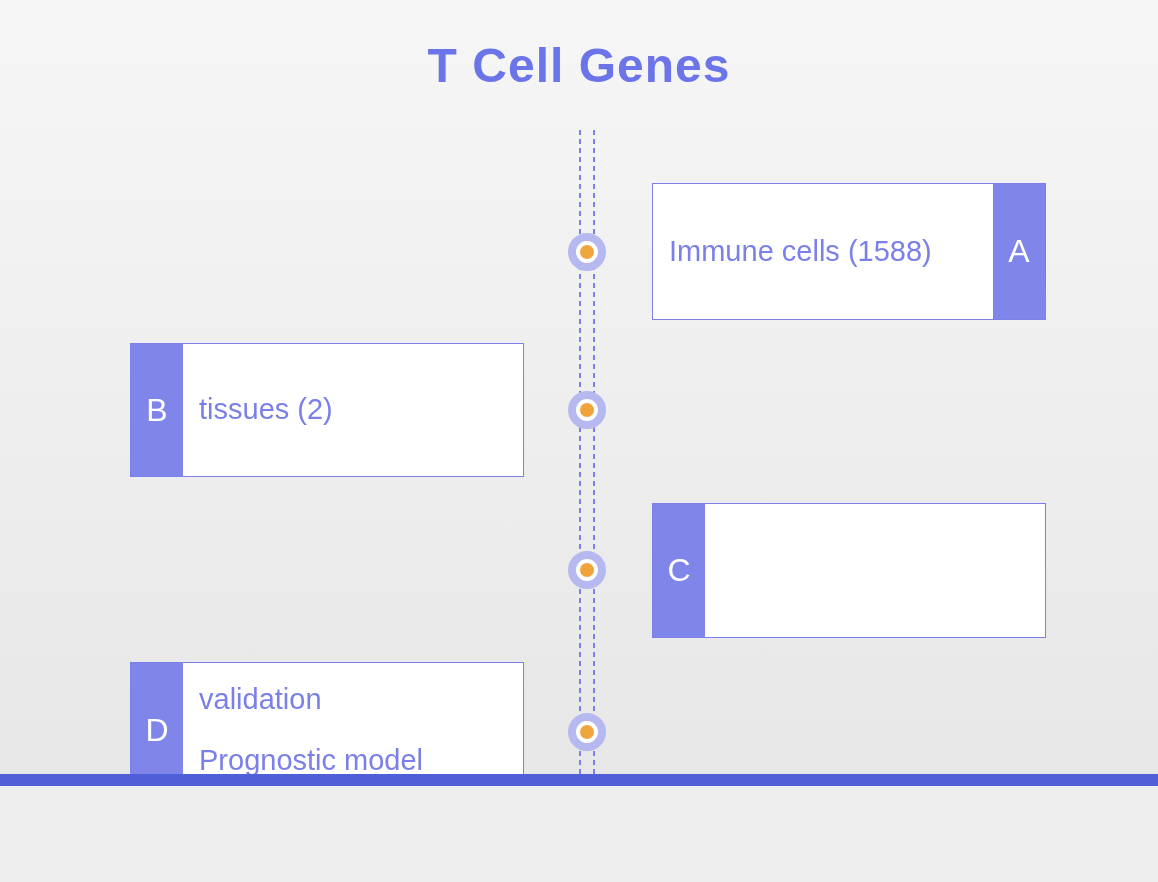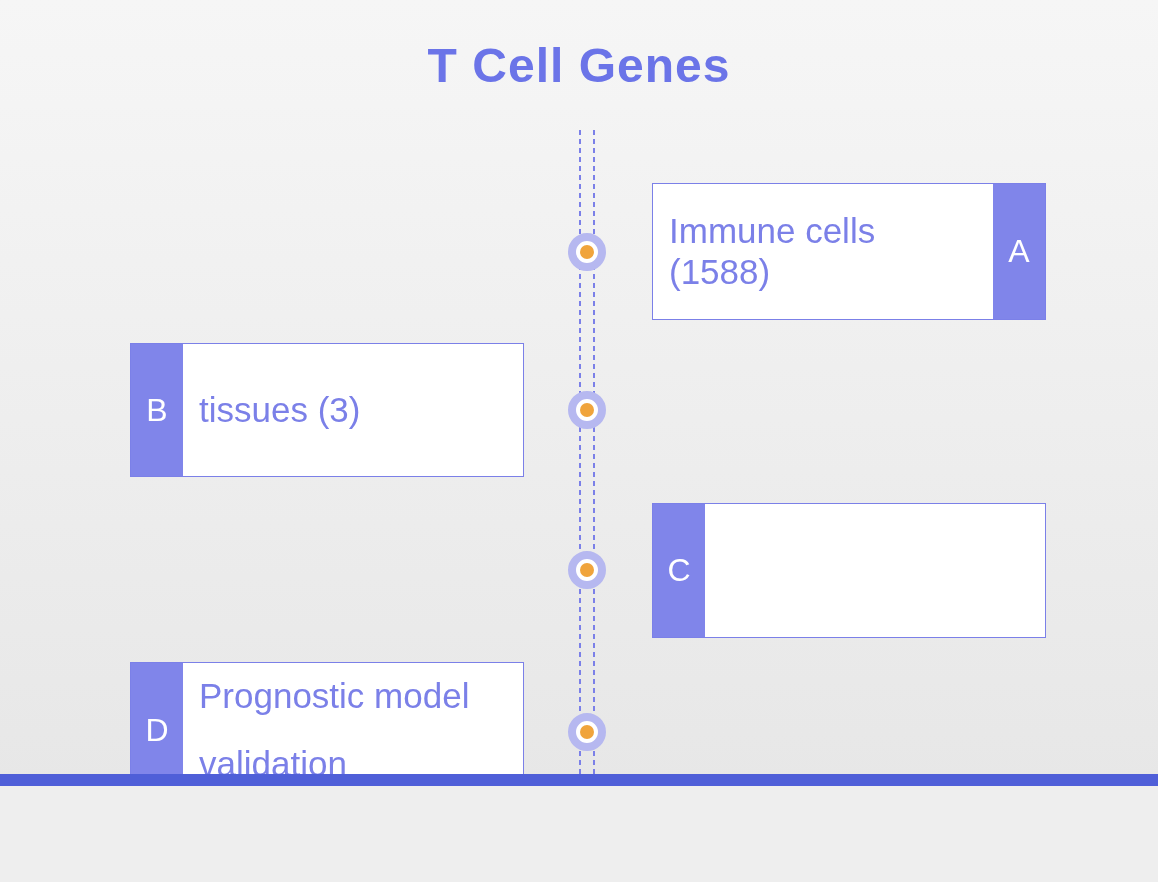--- a/index.html
+++ b/index.html
@@ -101,21 +101,21 @@
     font-size: 32px;
   }
   .card-body {
     flex: 1;
     display: flex;
     flex-direction: column;
     justify-content: center;
     padding: 0 12px 0 16px;
     gap: 28px;
     color: var(--card-text);
-    font-size: 35px;
+    font-size: 29px;
     line-height: 1.15;
   }
   .card-line:empty { display: none; }
 
   
   .bottom-bar {
     position: absolute;
     left: 0;
     right: 0;
     bottom: 0;
@@ -150,31 +150,31 @@
     <div class="card-body">
       <span class="card-line">Immune cells (1588)</span>
 
     </div>
     <div class="card-tab">A</div>
   </div>
 
   <div class="card card-b">
     <div class="card-tab">B</div>
     <div class="card-body">
-      <span class="card-line">tissues (3)</span>
+      <span class="card-line">tissues (2)</span>
     </div>
   </div>
 
   <div class="card card-c">
     <div class="card-tab">C</div>
   </div>
 
   <div class="card card-d">
     <div class="card-tab">D</div>
     <div class="card-body">
+      <span class="card-line">validation</span>
       <span class="card-line">Prognostic model</span>
-      <span class="card-line">validation</span>
     </div>
   </div>
 
   <div class="bottom-bar"></div>
 
 </div>
 
 </body></html>

